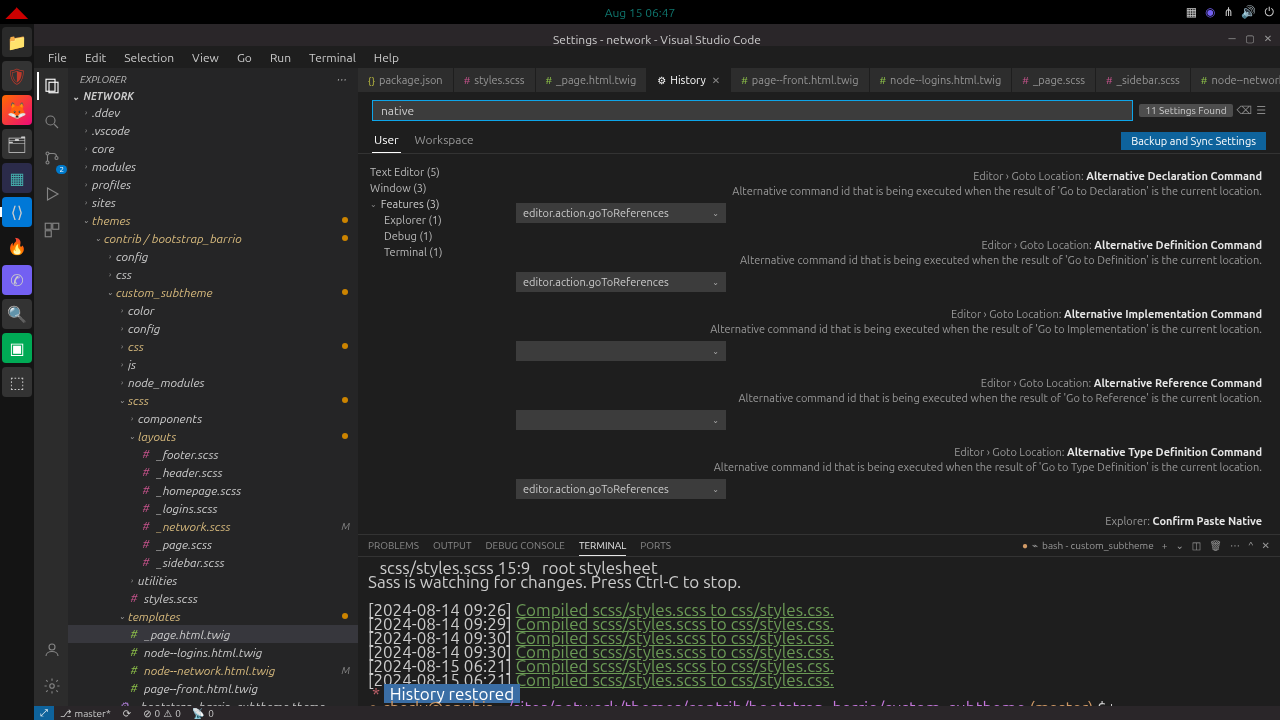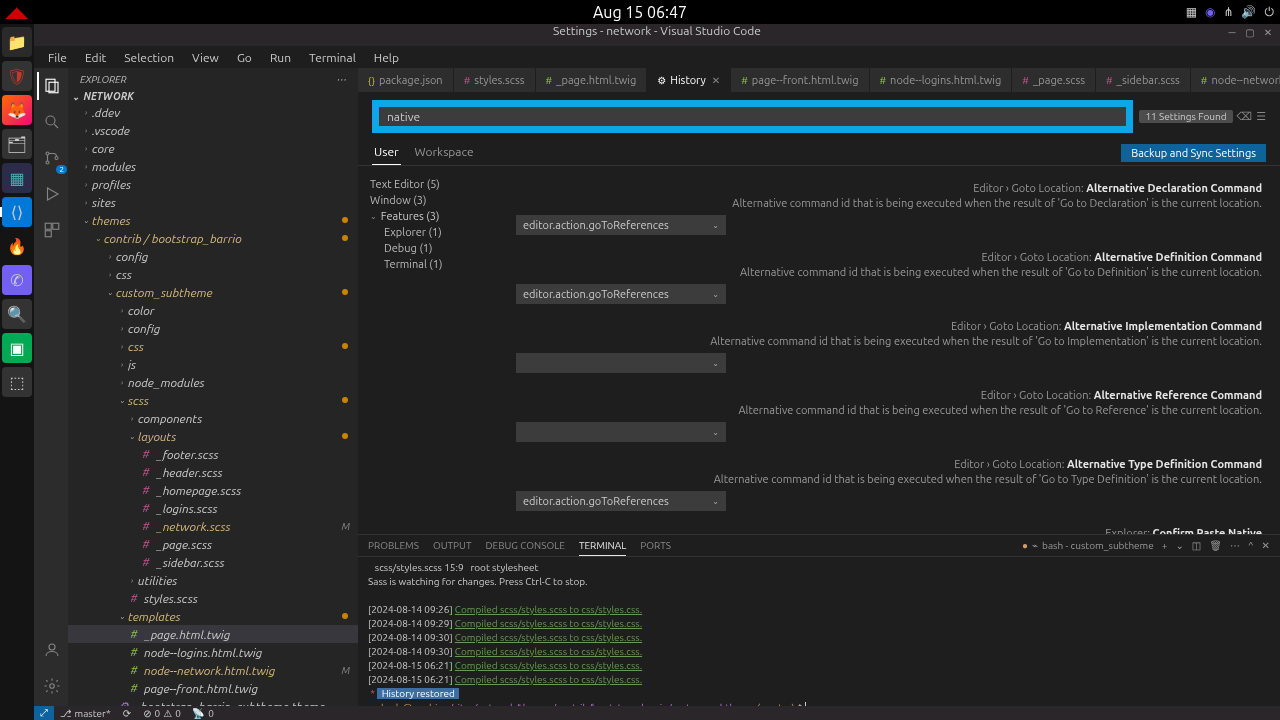--- a/index.html
+++ b/index.html
@@ -2,35 +2,35 @@
 <html><head>
 <meta charset="utf-8">
 <style>
 * { margin: 0; padding: 0; box-sizing: border-box; font-family: 'Segoe UI', Ubuntu, sans-serif; }
 body { background: #1a1a1a; color: #ccc; font-size: 12px; overflow: hidden; width: 1280px; height: 720px; position: relative; }
 
 
 .sysbar { height: 24px; background: #000; display: flex; align-items: center; justify-content: center; position: relative; }
 .sysbar-left { position: absolute; left: 6px; display: flex; align-items: center; }
 .sysbar-right { position: absolute; right: 6px; display: flex; gap: 8px; align-items: center; }
-.sysbar-center { color: #ffffff; font-size: 16px; }
+.sysbar-center { color: #0f766e; font-size: 12px; }
 .activities-icon { color: #c00; font-size: 14px; font-weight: bold; }
 .tray-icon { color: #ccc; font-size: 12px; cursor: pointer; }
 
 
 .dock { position: absolute; left: 0; top: 24px; width: 34px; height: calc(100% - 24px); background: rgba(20,20,20,0.9); display: flex; flex-direction: column; gap: 2px; padding-top: 2px; }
 .dock-item { width: 30px; height: 30px; margin: 1px 2px; border-radius: 4px; display: flex; align-items: center; justify-content: center; font-size: 16px; cursor: pointer; position: relative; }
 .dock-item.active::before { content: ''; position: absolute; left: -2px; top: 10px; width: 2px; height: 10px; background: #fff; }
 .dock-files { background: #2a2a2a; color: #eee; }
 .dock-firefox { background: linear-gradient(135deg,#ff6a00,#ee0979); }
 .dock-viber { background: #7360f2; }
 .dock-vscode { background: #0078d7; }
 
 
-.titlebar { position: absolute; left: 34px; top: 24px; right: 0; height: 22px; background: #2a2629; display: flex; align-items: flex-start; justify-content: center; color: #ccc; font-size: 12px; }
+.titlebar { position: absolute; left: 34px; top: 24px; right: 0; height: 22px; background: #2a2629; display: flex; align-items: flex-end; justify-content: center; color: #ccc; font-size: 12px; }
 .titlebar-btns { position: absolute; right: 4px; display: flex; gap: 2px; }
 .titlebar-btn { width: 16px; height: 16px; display: flex; align-items: center; justify-content: center; color: #999; cursor: pointer; font-size: 10px; }
 
 
 .menubar { position: absolute; left: 34px; top: 46px; right: 0; height: 22px; background: #1e1e1e; display: flex; align-items: center; padding: 0 6px; gap: 2px; }
 .menu-item { padding: 2px 8px; color: #ccc; cursor: pointer; font-size: 12px; }
 
 
 .activitybar { position: absolute; left: 34px; top: 68px; width: 34px; bottom: 14px; background: #2c2c2c; display: flex; flex-direction: column; align-items: center; padding-top: 4px; gap: 8px; }
 .activity-icon { width: 28px; height: 28px; display: flex; align-items: center; justify-content: center; color: #858585; cursor: pointer; font-size: 16px; border-left: 2px solid transparent; }
@@ -60,21 +60,21 @@
 
 .tabs { position: absolute; left: 358px; top: 68px; right: 0; height: 24px; background: #252526; display: flex; align-items: center; overflow: hidden; }
 .tab { height: 24px; padding: 0 10px; display: flex; align-items: center; gap: 4px; background: #2d2d2d; border-right: 1px solid #1e1e1e; cursor: pointer; font-size: 11px; color: #969696; white-space: nowrap; }
 .tab.active { background: #1e1e1e; color: #fff; }
 .tab .icon { font-size: 10px; }
 .tab .close { font-size: 10px; color: #888; margin-left: 2px; }
 
 
 .editor { position: absolute; left: 358px; top: 92px; right: 0; bottom: 186px; background: #1e1e1e; display: flex; flex-direction: column; }
 .search-row { padding: 8px 14px 4px; display: flex; align-items: center; gap: 6px; }
-.search-input { flex: 1; background: #3c3c3c; border: 7px solid #0ea5e9; color: #ccc; padding: 3px 8px; font-size: 12px; outline: none; }
+.search-input { flex: 1; background: #3c3c3c; border: 1px solid #0ea5e9; color: #ccc; padding: 3px 8px; font-size: 12px; outline: none; }
 .search-badges { display: flex; align-items: center; gap: 4px; }
 .search-count { background: #4d4d4d; padding: 1px 6px; border-radius: 2px; font-size: 10px; color: #ccc; }
 .filter-icon { color: #888; cursor: pointer; font-size: 11px; }
 
 .scope-row { display: flex; align-items: center; justify-content: space-between; padding: 4px 14px 0; border-bottom: 1px solid #333; }
 .scope-tabs { display: flex; gap: 12px; }
 .scope-tab { padding: 4px 2px 6px; cursor: pointer; color: #999; font-size: 12px; border-bottom: 1px solid transparent; }
 .scope-tab.active { color: #fff; border-bottom: 1px solid #fff; }
 .sync-btn { background: #0e639c; color: #fff; padding: 3px 10px; border: none; cursor: pointer; font-size: 11px; }
 
@@ -93,21 +93,21 @@
 .setting-select { background: #3c3c3c; border: 1px solid #3c3c3c; color: #ccc; padding: 2px 6px; width: 210px; font-size: 11px; height: 20px; display: flex; align-items: center; justify-content: space-between; cursor: pointer; }
 .setting-select .caret { font-size: 8px; color: #aaa; }
 
 
 .panel { position: absolute; left: 358px; right: 0; bottom: 14px; height: 172px; background: #1e1e1e; border-top: 1px solid #333; display: flex; flex-direction: column; }
 .panel-tabs { display: flex; align-items: center; height: 22px; border-bottom: 1px solid #333; padding: 0 10px; gap: 14px; }
 .panel-tab { font-size: 10px; color: #888; cursor: pointer; text-transform: uppercase; padding: 4px 0; }
 .panel-tab.active { color: #e7e7e7; border-bottom: 1px solid #e7e7e7; }
 .panel-actions { margin-left: auto; display: flex; gap: 8px; align-items: center; color: #999; font-size: 10px; }
 .term-shell { display: flex; gap: 4px; align-items: center; }
-.term-body { flex: 1; padding: 4px 10px; font-family: 'Consolas', monospace; font-size: 10px; line-height: 14px; color: #ccc; overflow: hidden; }
+.term-body { flex: 1; padding: 4px 10px; font-family: 'Consolas', monospace; font-size: 17px; line-height: 14px; color: #ccc; overflow: hidden; }
 .term-line { white-space: pre; }
 .term-green { color: #6a9955; text-decoration: underline; }
 .term-orange { color: #d19a66; }
 .term-purple { color: #c678dd; }
 .hist { background: #3a6ea5; color: #fff; padding: 0 2px; }
 .star { color: #bf616a; }
 
 
 .statusbar { position: absolute; left: 34px; bottom: 0; right: 0; height: 14px; background: #2a2629; display: flex; align-items: center; font-size: 10px; color: #ccc; }
 .status-remote { background: #0e639c; color: #fff; padding: 0 6px; height: 100%; display: flex; align-items: center; }

